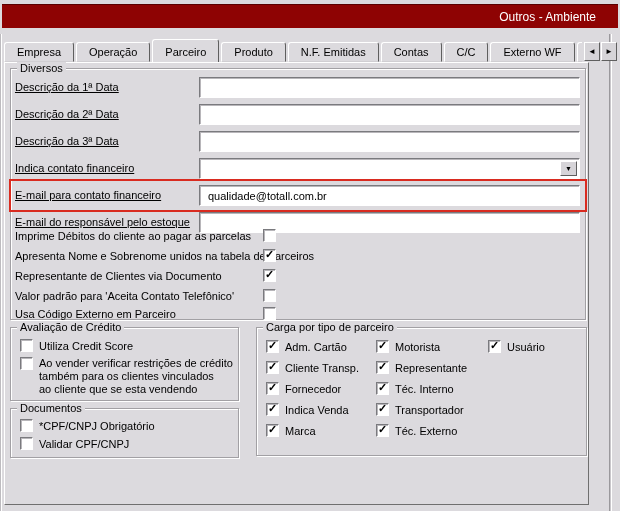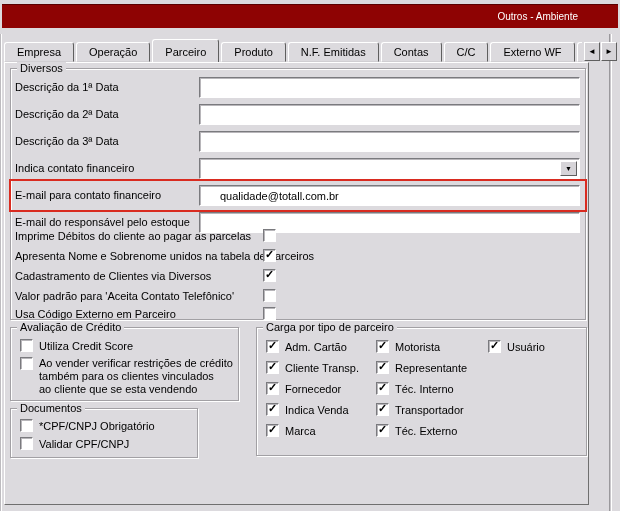--- a/index.html
+++ b/index.html
@@ -13,21 +13,21 @@
     position:relative; overflow:hidden;
     background:var(--window-bg);
     font-family:"Liberation Sans", sans-serif;
     font-size:11px; color:#000;
   }
   
   .titlebar{
     position:absolute; left:2px; top:4px; width:616px; height:24px;
     background:var(--titlebar-bg); color:var(--titlebar-text);
     display:flex; align-items:center; justify-content:flex-end;
-    padding-right:40px; font-size:10px;
+    padding-right:22px; font-size:12px;
     border-top:1px solid #5A0000;
   }
   .right-groove{
     position:absolute; left:609px; top:34px; width:3px; height:477px;
     border-left:1px solid #9A989C; border-right:1px solid #FFF; background:#C9C7CB;
   }
   .left-groove{
     position:absolute; left:0; top:34px; width:2px; height:477px;
     border-right:1px solid #FFF; background:#BDBBBF;
   }
@@ -62,26 +62,26 @@
   .gb{
     position:absolute;
     border:1px solid var(--mid);
     box-shadow:inset 1px 1px 0 #FFF, 1px 1px 0 #FFF;
   }
   .gb-legend{
     position:absolute; top:-7px; left:6px; background:var(--window-bg);
     padding:0 3px; white-space:nowrap;
   }
   
-  .flabel{position:absolute; left:10px; height:21px; line-height:21px; white-space:nowrap;}
+  .flabel{position:absolute; left:10px; height:21px; line-height:21px; white-space:nowrap;text-decoration:underline;}
   .txt{
     position:absolute; left:194px; width:381px; height:21px;
     background:#FFF; border:1px solid; border-color:#7A7A7E #FFF #FFF #7A7A7E;
     box-shadow:inset 1px 1px 0 #B8B6BA;
-    font-family:"Liberation Sans", sans-serif; font-size:11px; padding:0 20px; outline:none;
+    font-family:"Liberation Sans", sans-serif; font-size:11px; padding:0 8px; outline:none;
   }
   .combo-btn{
     position:absolute; right:2px; top:2px; width:17px; height:15px;
     background:#D6D4D8; border:1px solid; border-color:#FFF #5F5F5F #5F5F5F #FFF;
     display:flex; align-items:center; justify-content:center; font-size:7px; color:#000;
   }
   
   .cb{
     width:13px; height:13px; background:#FFF; flex:0 0 13px;
     border:1px solid; border-color:#7A7A7E #FFF #FFF #7A7A7E;
@@ -166,21 +166,21 @@
         <span class="mk"></span>
       </span>
   </div>
   <div class="cbrow" style="top:186px; left:4px; width:280px;">
     <span class="flabel2">Apresenta Nome e Sobrenome unidos na tabela de parceiros</span>
     <span class="cb">
         <span class="mk">✓</span>
       </span>
   </div>
   <div class="cbrow" style="top:206px; left:4px; width:280px;">
-    <span class="flabel2">Cadastramento de Clientes via Diversos</span>
+    <span class="flabel2">Representante de Clientes via Documento</span>
     <span class="cb">
         <span class="mk">✓</span>
       </span>
   </div>
   <div class="cbrow" style="top:226px; left:4px; width:280px;">
     <span class="flabel2">Valor padrão para 'Aceita Contato Telefônico'</span>
     <span class="cb">
         <span class="mk"></span>
       </span>
   </div>
@@ -204,21 +204,21 @@
     <span class="cb">
         <span class="mk"></span>
       </span>
     <span class="clabel mlines">
       <div>Ao vender verificar restrições de crédito</div>
       <div>também para os clientes vinculados</div>
       <div>ao cliente que se esta vendendo</div>
     </span>
   </div>
 
-  <div class="gb" style="left:5px; top:345px; width:188px; height:50px;">
+  <div class="gb" style="left:5px; top:345px; width:229px; height:50px;">
     <span class="gb-legend">Documentos</span>
   </div>
   <div class="citem" style="left:15px; top:356px;">
     <span class="cb">
         <span class="mk"></span>
       </span>
     <span class="clabel">*CPF/CNPJ Obrigatório</span>
   </div>
   <div class="citem" style="left:15px; top:374px;">
     <span class="cb">

